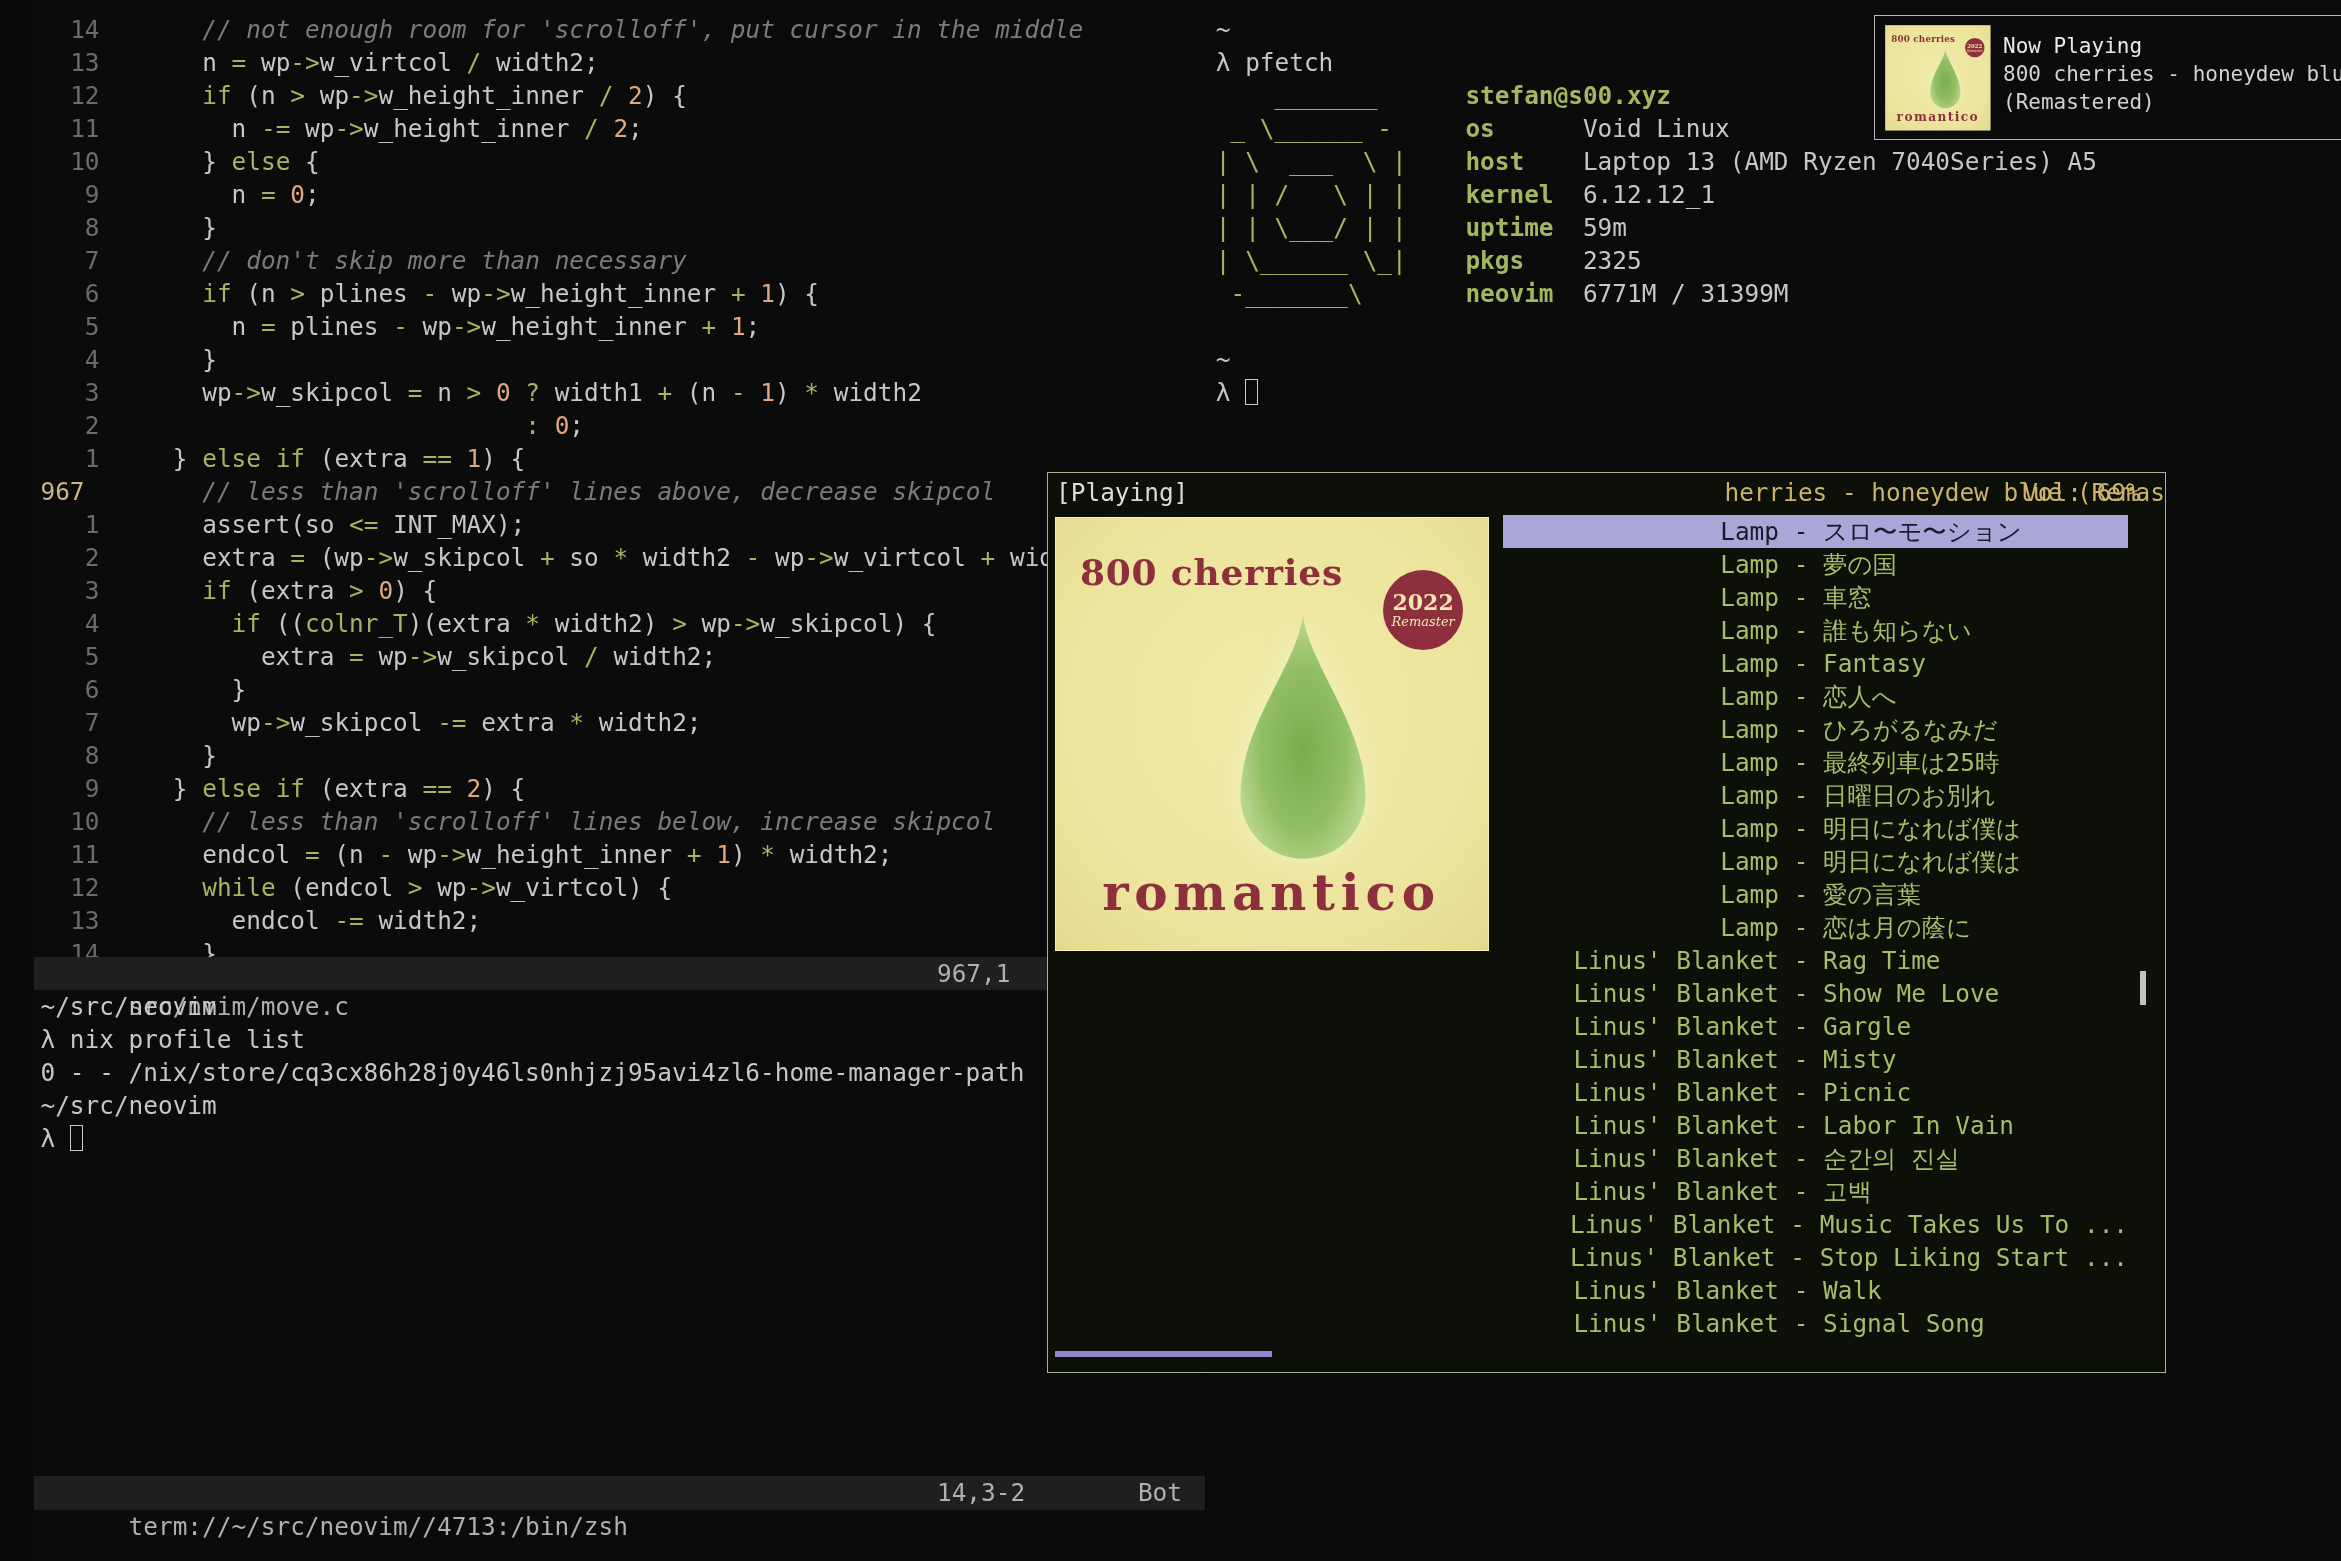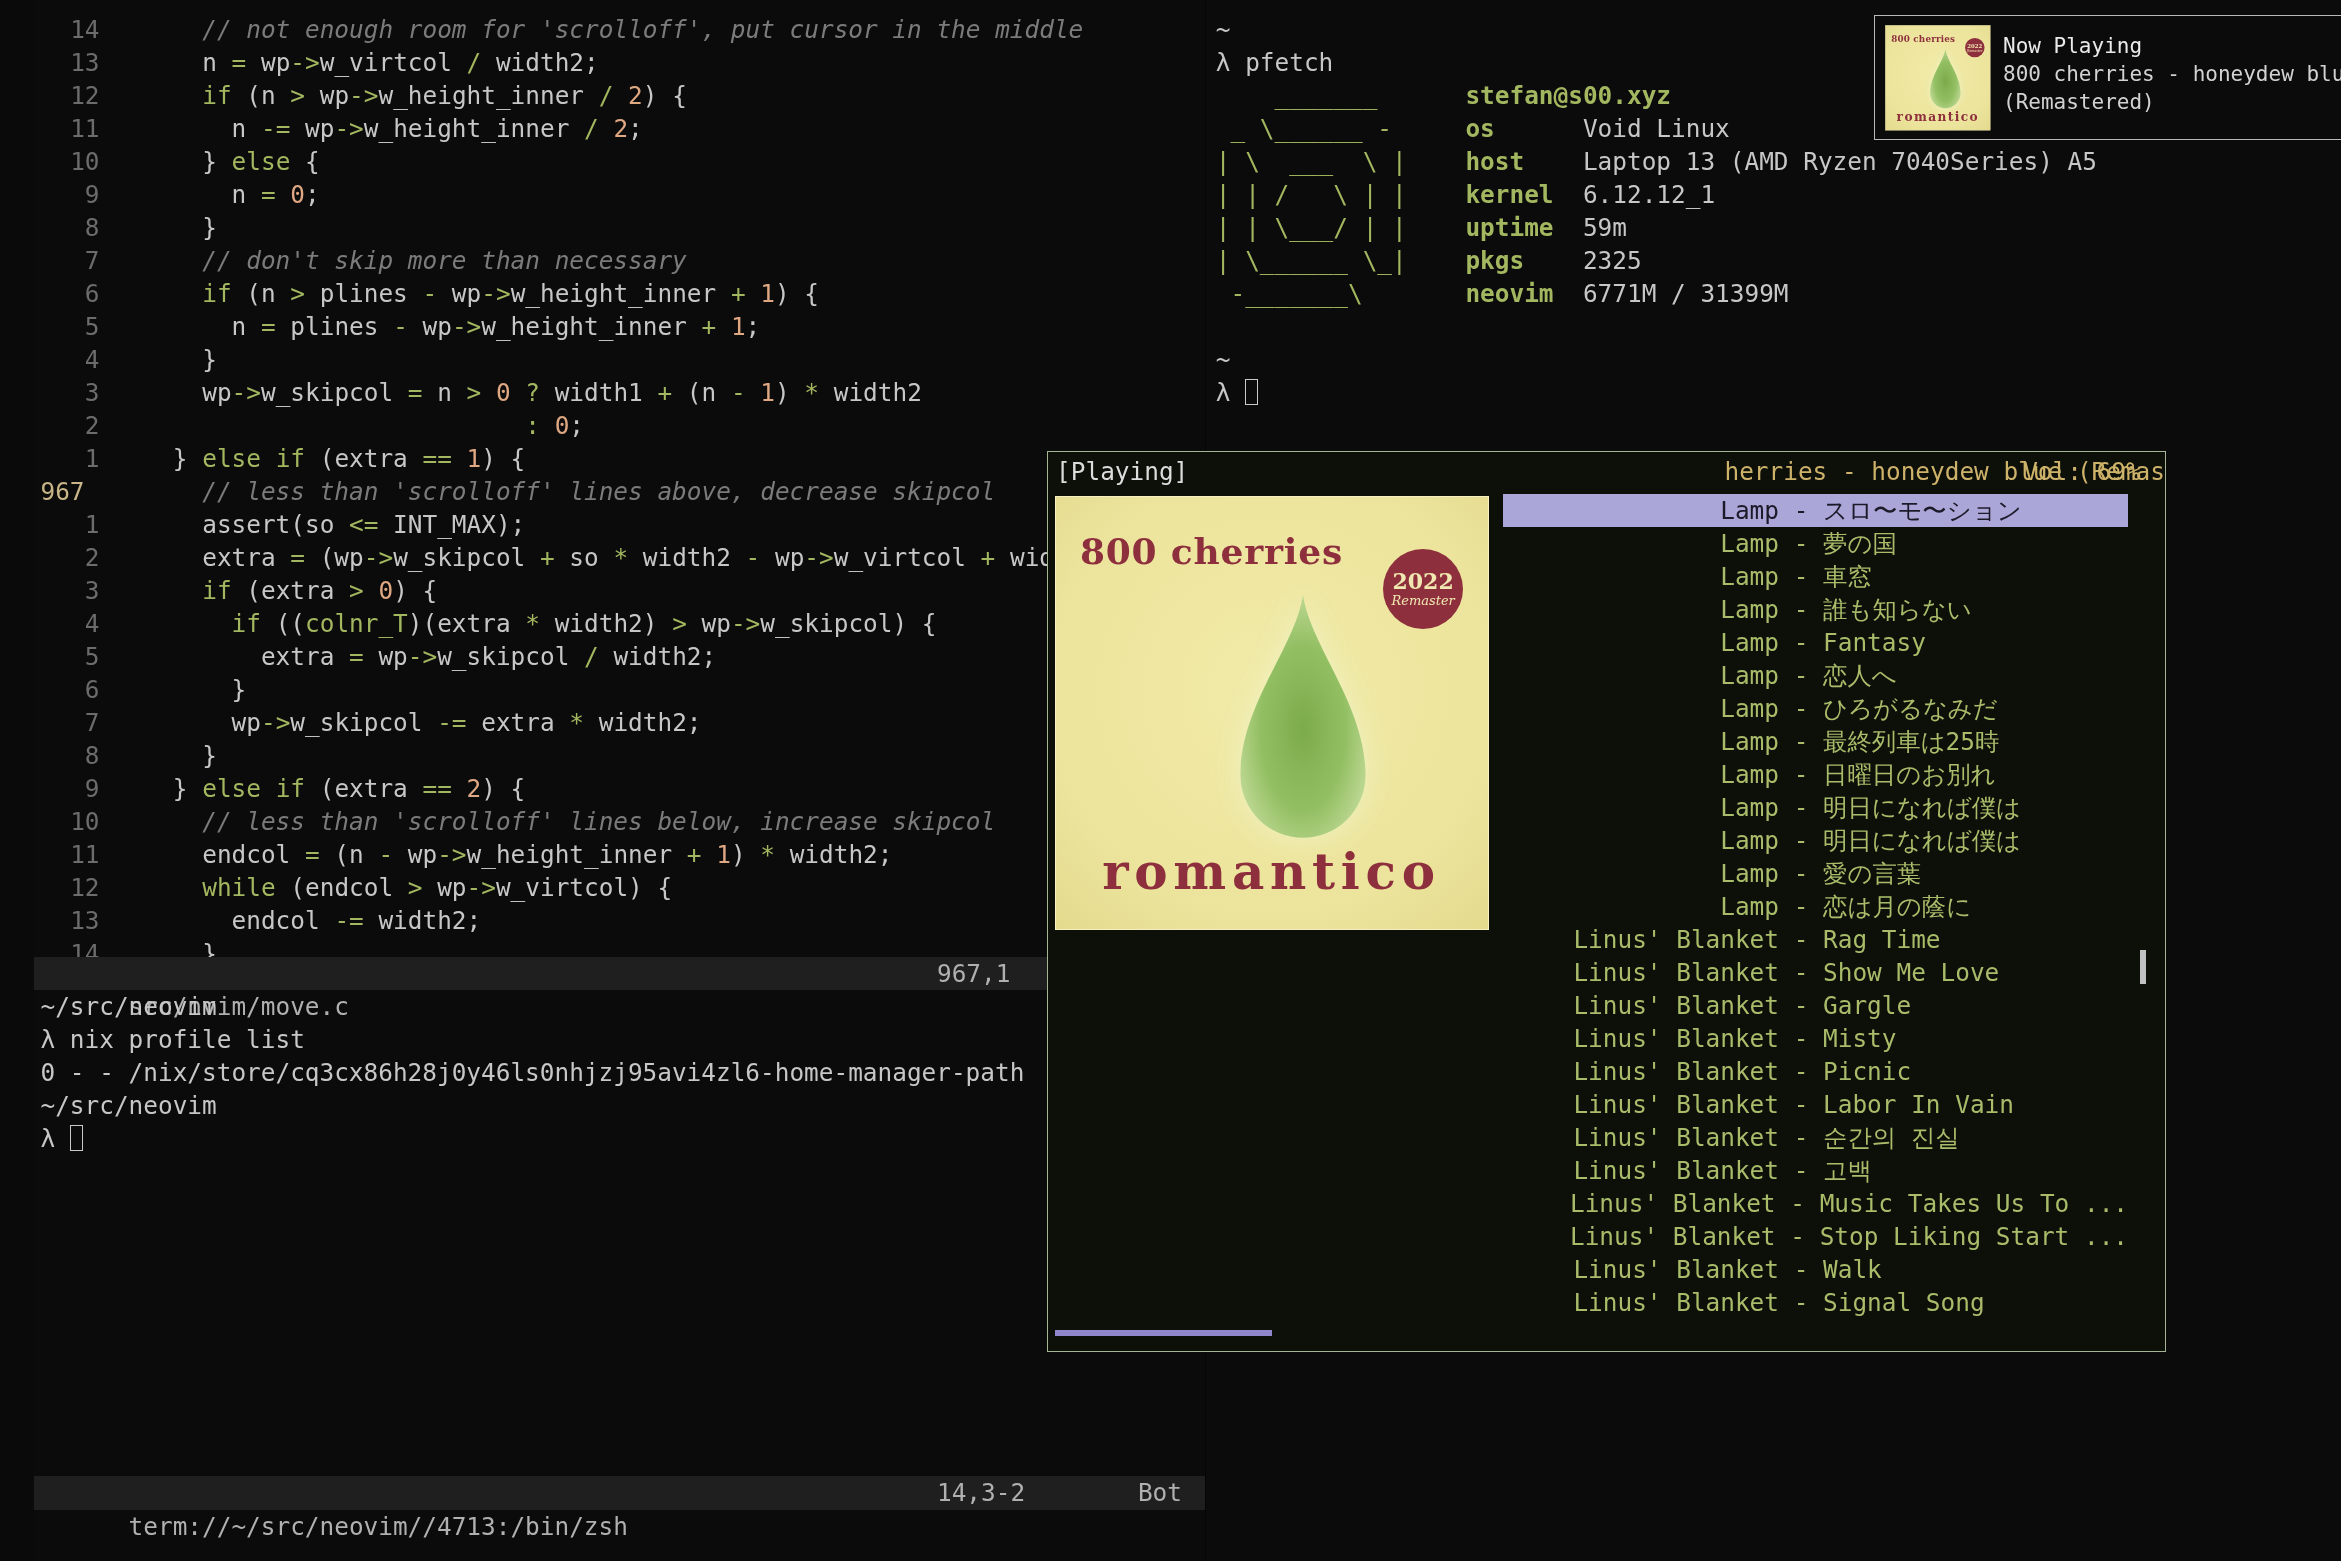--- a/index.html
+++ b/index.html
@@ -35,21 +35,21 @@
 
   .term-lines { position:absolute; left:0; top:990px; width:1171px; padding-left:6.5px;
                 font-size:24.4px; line-height:33px; }
   .t-line { white-space:pre; height:33px; }
 
   
   .pf { position:absolute; left:0; top:0; width:1169px; padding:13px 0 0 9.8px;
         font-size:24.4px; line-height:33px; }
 
   
-  .player { position:absolute; left:1013px; top:451px; width:1119px; height:901px;
+  .player { position:absolute; left:1013px; top:472px; width:1119px; height:901px;
             border:1.6px solid #a4b494; background:#0d0f09; font-size:24.4px; }
   .p-title { position:absolute; left:0; right:0; top:3.3px; height:33px; line-height:33px; }
   .p-state { position:absolute; left:8.1px; color:#dcdcdc; }
   .p-song  { display:block; text-align:right; color:#cdb26a; }
   .p-vol   { position:absolute; right:24.4px; top:0; color:#cdb26a; }
 
   .album-wrap { position:absolute; left:6.5px; top:44px; width:434px; height:434px; }
 
   .playlist { position:absolute; left:455px; top:42px; width:625px; }
   .track { display:flex; height:33px; line-height:33px; white-space:pre; color:#a8bc6a; }

